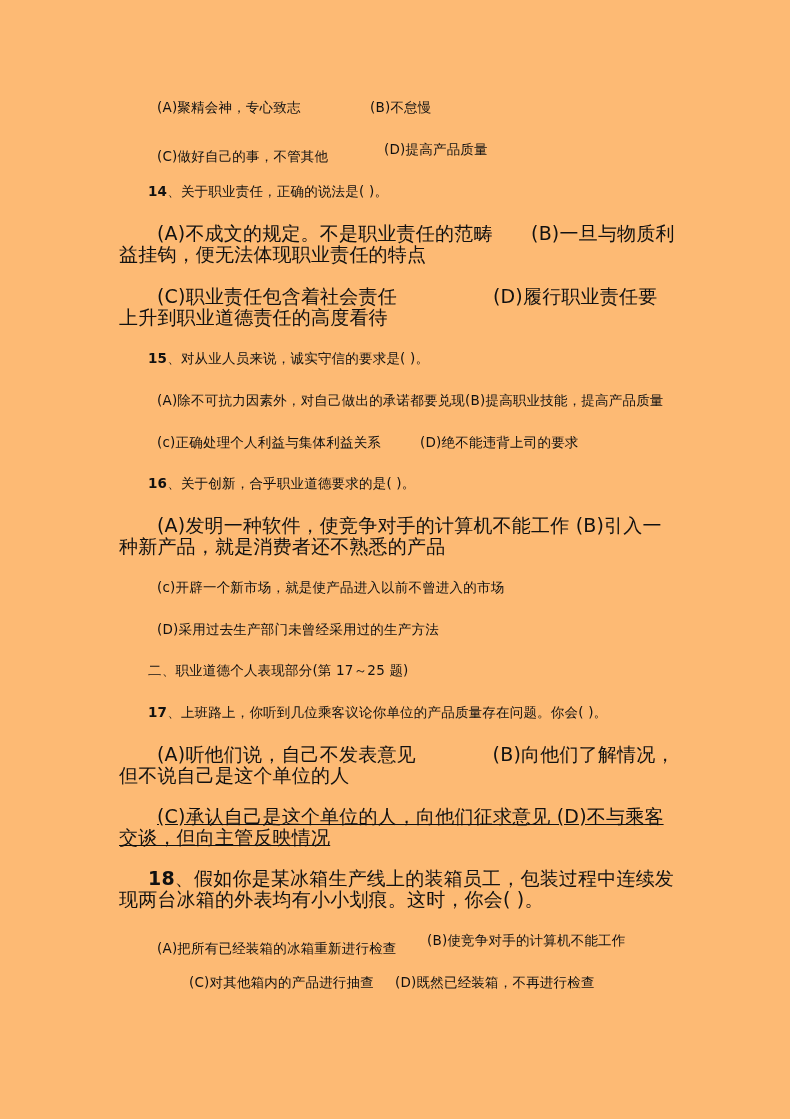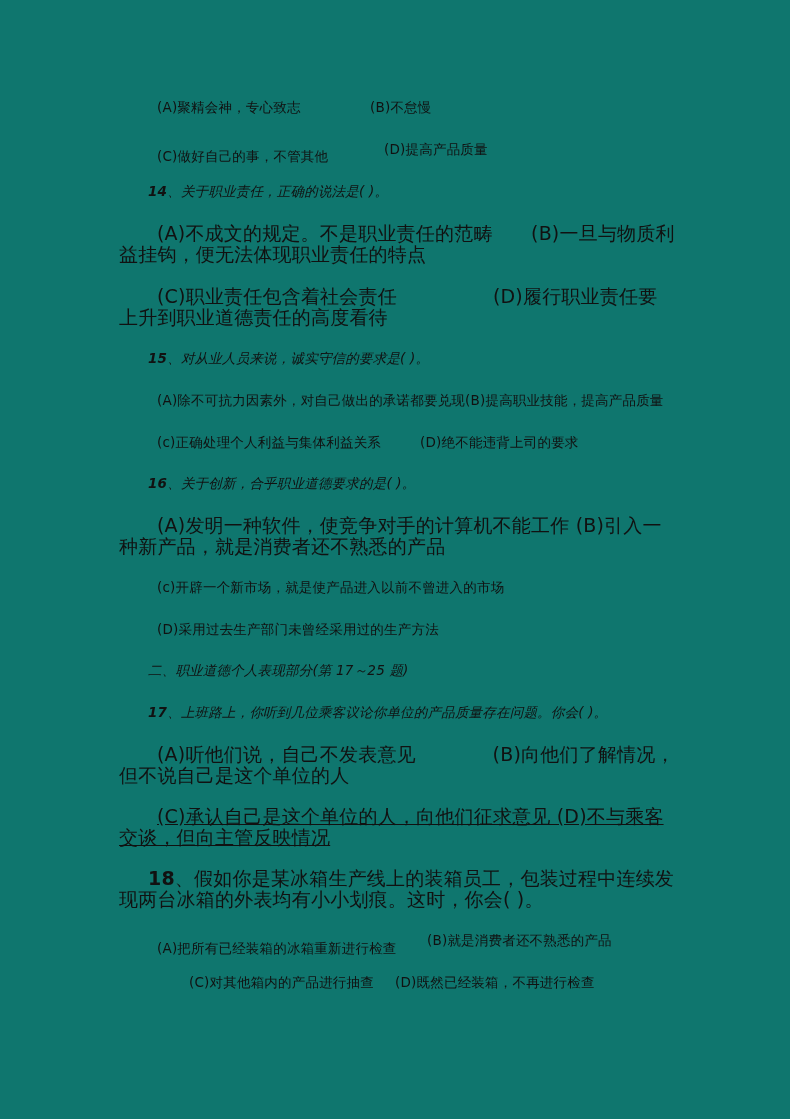--- a/index.html
+++ b/index.html
@@ -14,41 +14,40 @@
       overflow: hidden;
       font-family: "DejaVu Sans", "Liberation Sans", sans-serif;
       color: #111111;
     }
     .page {
       position: absolute;
       left: 0;
       top: 0;
       width: 790px;
       height: 1119px;
-      background: #0f766e;
+      background: #fdba74;
     }
     .line {
       position: absolute;
       font-size: 13.5px;
       line-height: 21px;
       white-space: nowrap;
       letter-spacing: 0.2px;
     }
     .wrap {
       position: absolute;
       left: 119px;
       width: 556px;
       font-size: 19px;
       line-height: 21px;
       text-indent: 38px;
       letter-spacing: 0.2px;
     }
     .q {
       left: 148px;
-      font-style: italic;
     }
     .opt {
       left: 157px;
     }
     .num { font-weight: bold; }
   </style>
 </head>
 <body>
 
 <div class="page">
@@ -84,17 +83,17 @@
   <div class="line q" style="top:702px;">
     <span class="num">17</span><span>、上班路上，你听到几位乘客议论你单位的产品质量存在问题。你会(  )。</span>
   </div>
   <div class="wrap" style="top:744px;">(A)听他们说，自己不发表意见　　　　(B)向他们了解情况，但不说自己是这个单位的人</div>
   <div class="wrap" style="top:806px;text-decoration:underline;">(C)承认自己是这个单位的人，向他们征求意见 (D)不与乘客交谈，但向主管反映情况</div>
 
   <div class="wrap" style="top:868px; text-indent:29px;">
     <span class="num">18</span><span>、假如你是某冰箱生产线上的装箱员工，包装过程中连续发现两台冰箱的外表均有小小划痕。这时，你会(  )。</span>
   </div>
   <div class="line opt" style="top:938px;text-align:right;">(A)把所有已经装箱的冰箱重新进行检查</div>
-  <div class="line" style="top:930px; left:427px;">(B)就是消费者还不熟悉的产品</div>
+  <div class="line" style="top:930px; left:427px;">(B)使竞争对手的计算机不能工作</div>
   <div class="line opt" style="top:972px;margin-left:32px;">(C)对其他箱内的产品进行抽查</div>
   <div class="line" style="top:972px; left:395px;">(D)既然已经装箱，不再进行检查</div>
 
 </div>
 
 </body></html>

